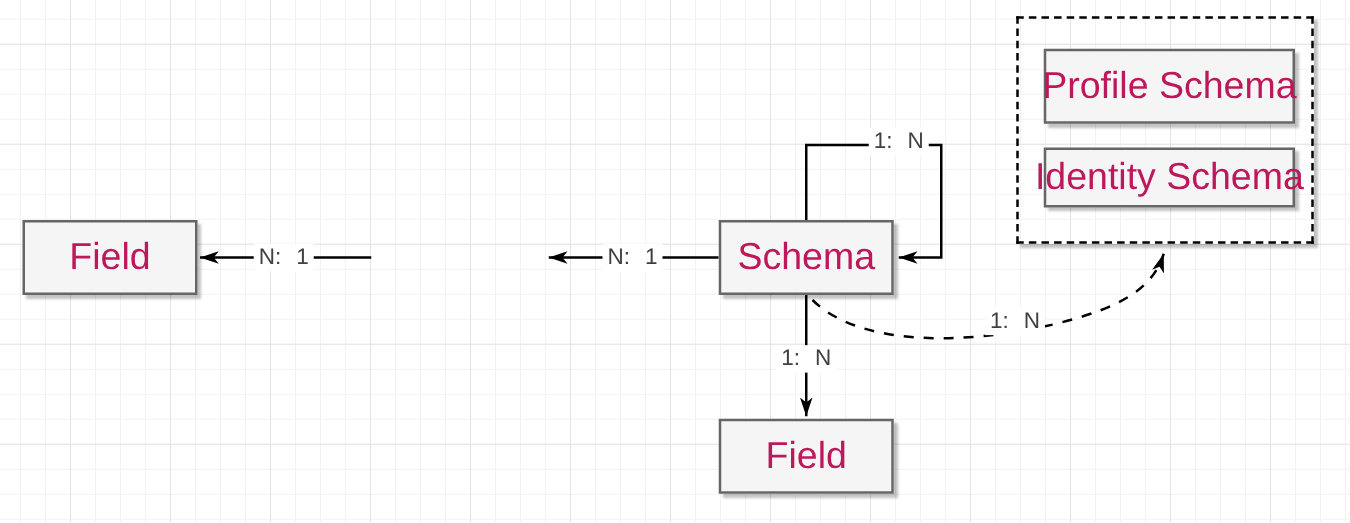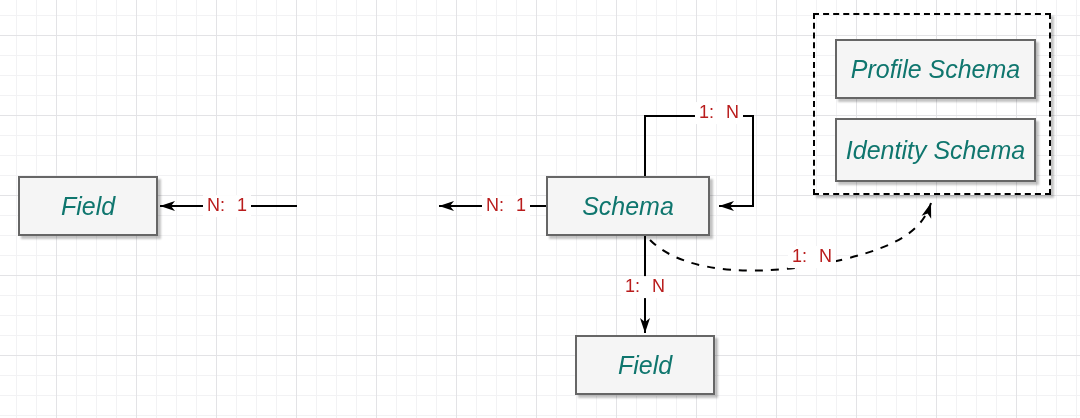--- a/index.html
+++ b/index.html
@@ -18,49 +18,48 @@
     font-family:"Liberation Sans", sans-serif;
   }
   .edges-svg{position:absolute;left:0;top:0;width:1080px;height:418px;}
   .node{
     position:absolute;
     box-sizing:border-box;
     background:#f5f5f5;
     border:2px solid #666666;
     box-shadow:3px 3px 2px rgba(0,0,0,0.24);
     display:flex;align-items:center;justify-content:center;
-    font-size:25px;color:#0f766e;
+    font-size:30px;color:#be185d;
     white-space:nowrap;
-    font-style:italic;
   }
   .group{
     position:absolute;
     box-sizing:border-box;
     border:2px dashed #000000;
     background:transparent;
     box-shadow:3px 3px 2px rgba(0,0,0,0.24);
   }
   .edge-label{
     position:absolute;
     transform:translate(-50%,-50%);
     background:#ffffff;
-    color:#b91c1c;
+    color:#404040;
     font-size:18px;
     line-height:1.1;
     padding:1px 4px;
     white-space:pre;
     word-spacing:7px;
   }
   .n-field-left   {left:18px;  top:176px; width:140px; height:60px;}
   .n-behavior     {left:297px; top:176px; width:140px; height:60px;}
-  .n-schema       {left:546px; top:176px; width:164px; height:60px;}
+  .n-schema       {left:575px; top:176px; width:140px; height:60px;}
   .n-field-bottom {left:575px; top:335px; width:140px; height:60px;}
   .n-group        {left:813px; top:13px;  width:238px; height:182px;}
   .n-profile      {left:20px;  top:24px;  width:201px; height:60px; position:absolute;}
-  .n-identity     {left:20px;  top:103px; width:201px; height:64px; position:absolute;}
+  .n-identity     {left:20px;  top:103px; width:201px; height:48px; position:absolute;}
   .lbl-a{left:227px; top:206px;}
   .lbl-b{left:506px; top:206px;}
   .lbl-loop{left:719px; top:113px;}
   .lbl-down{left:645px; top:287px;}
   .lbl-curve{left:812px; top:257px;}
 </style>
 </head>
 <body>
 
 <div class="canvas">

